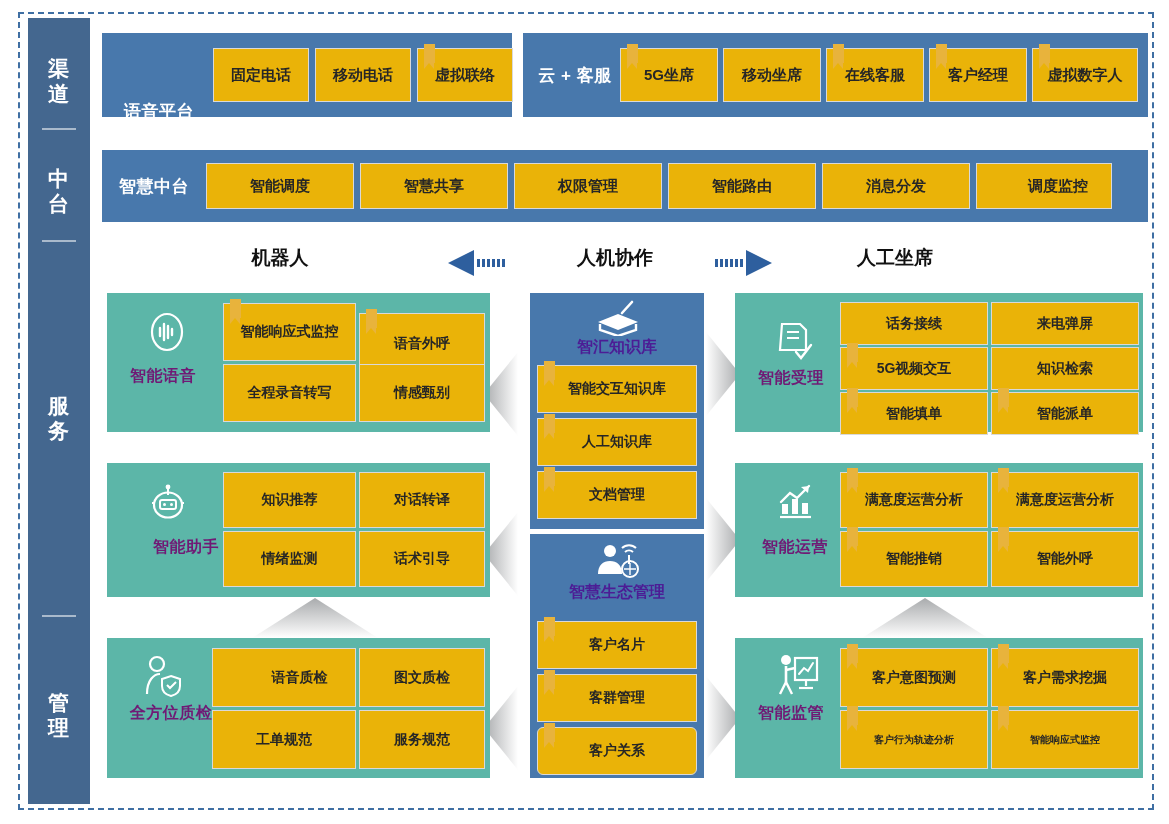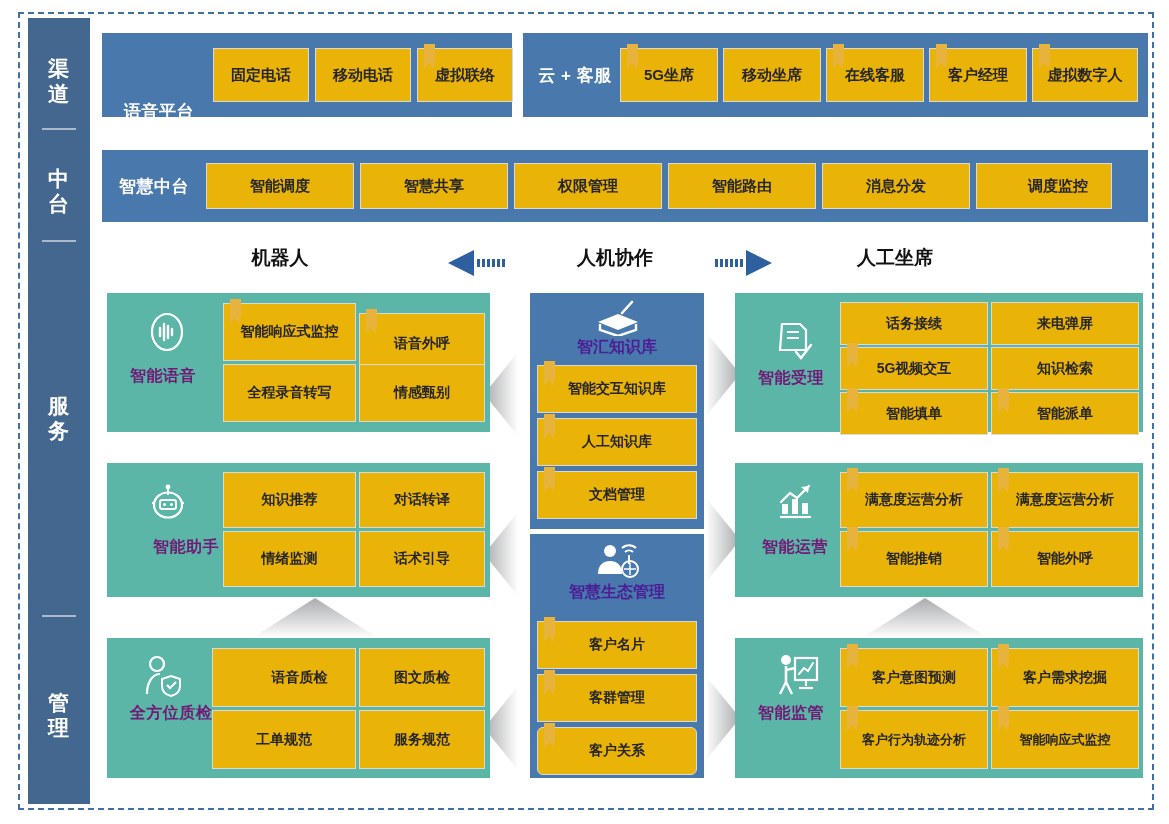--- a/index.html
+++ b/index.html
@@ -12,21 +12,21 @@
   .rail{position:absolute;left:28px;top:18px;width:62px;height:786px;background:#44678f;}
   .rail-label{position:absolute;left:0;width:62px;text-align:center;color:#ffffff;font-weight:bold;font-size:21px;line-height:25px;letter-spacing:1px;}
   .rail-label span{display:block;}
   .rail-div{position:absolute;left:14px;width:34px;height:2px;background:rgba(255,255,255,.55);}
 
   
   .blue-band{position:absolute;background:#4878ac;}
   .band-title{position:absolute;color:#ffffff;font-weight:bold;font-size:17px;letter-spacing:.5px;display:flex;align-items:center;justify-content:center;}
   .wcard{position:absolute;background:#eab308;border:1px solid #d9d9d9;box-sizing:border-box;display:flex;align-items:center;justify-content:center;color:#262626;font-size:15px;font-weight:bold;}
   .wcard.sm{font-size:14px;}
-  .wcard.xs{font-size:13px;}
+  .wcard.xs{font-size:10px;}
 
   
   .bm{position:absolute;left:6px;top:-5px;width:11px;height:19px;background:#e8b33c;}
   .bm:after{content:"";position:absolute;left:0;bottom:-6px;border-left:5.5px solid #e8b33c;border-right:5.5px solid #e8b33c;border-bottom:6px solid transparent;}
 
   
   .colhead{position:absolute;font-weight:bold;font-size:19px;color:#111;text-align:center;}
   .arrow-left,.arrow-right{position:absolute;height:22px;width:60px;}
 
   

